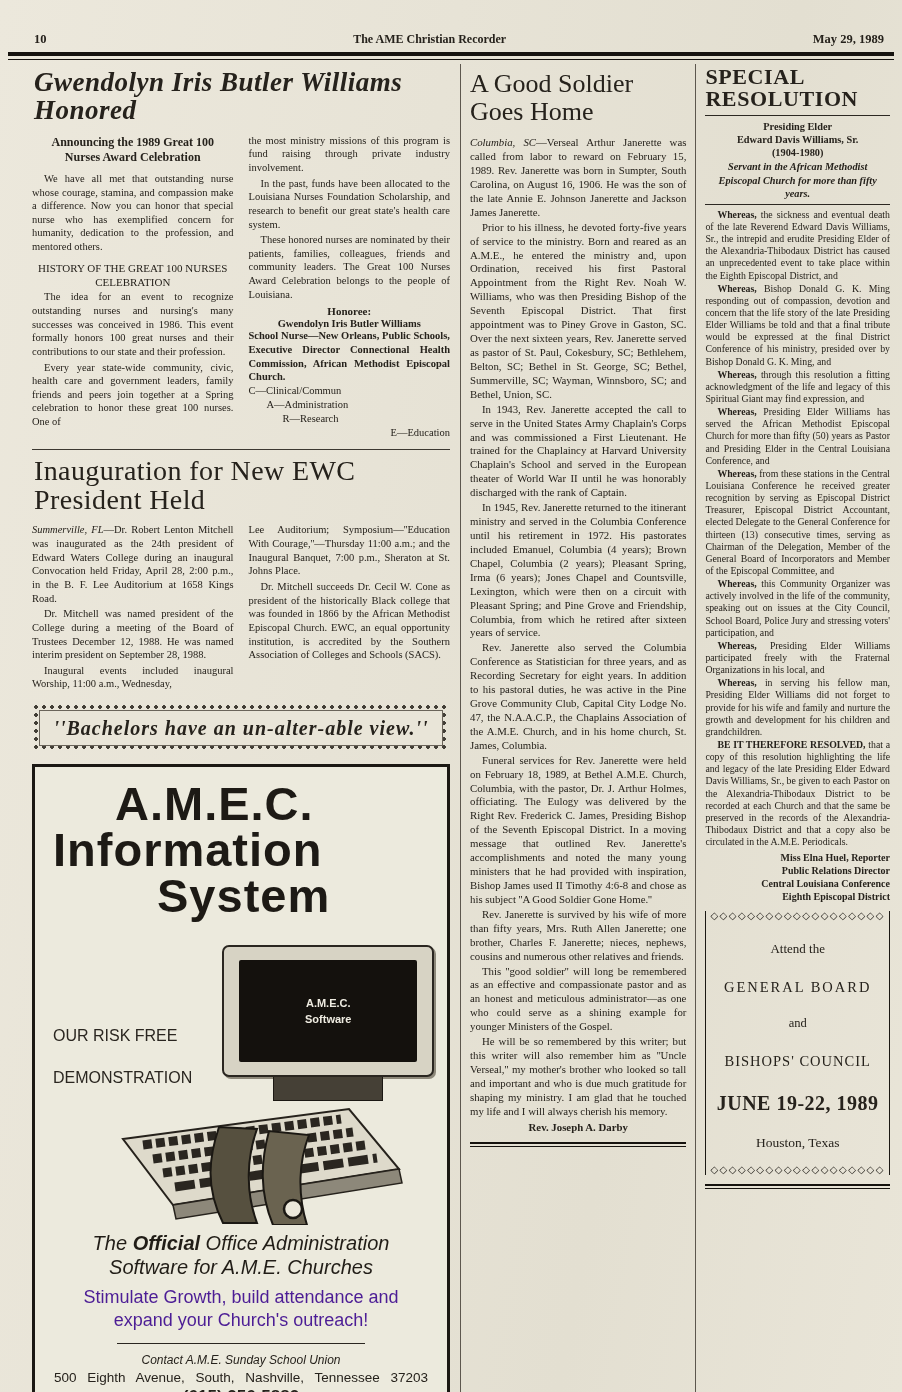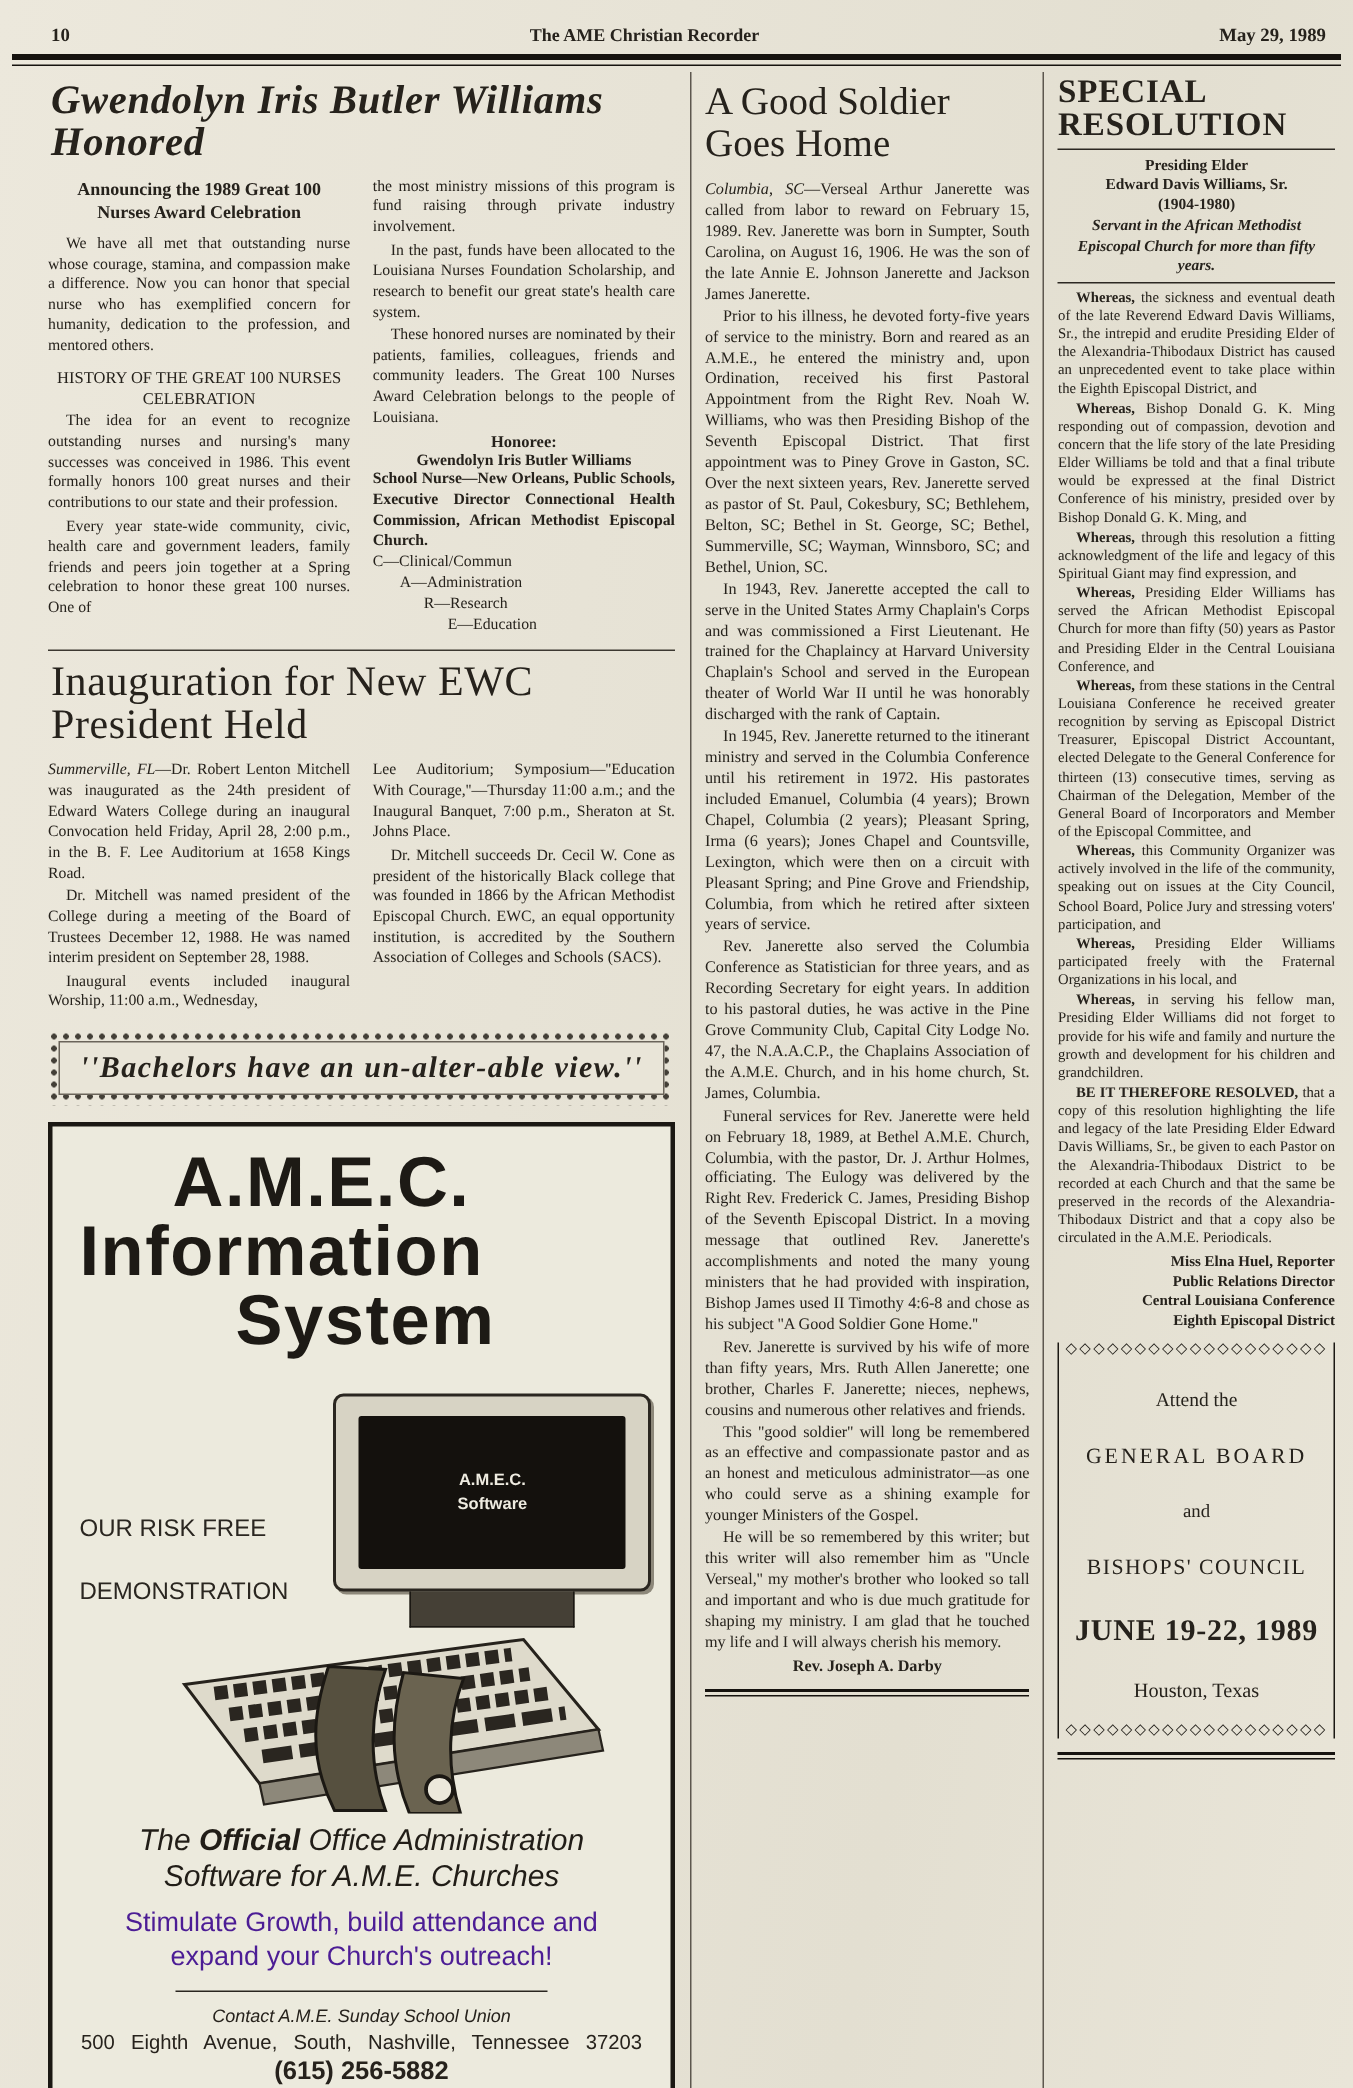--- a/index.html
+++ b/index.html
@@ -4,21 +4,21 @@
 <style>
   * { margin:0; padding:0; box-sizing:border-box; }
   html,body { background:#b4ab99; }
   .page {
     position:relative; width:902px; height:1392px; margin:0 auto;
     background:linear-gradient(100deg,#ece8dc 0%,#e7e3d6 40%,#e3dfd1 70%,#e9e5d8 100%);
     color:#26221c; font-family:"Liberation Serif", serif; overflow:hidden;
   }
   
   .masthead { display:flex; justify-content:space-between; align-items:flex-end;
-    padding:16px 18px 3px 34px; font-weight:bold; font-size:12.5px; }
+    padding:32px 18px 3px 34px; font-weight:bold; font-size:12.5px; }
   .masthead .center { font-size:12px;text-align:center; }
   .head-rule { margin:2px 8px 0 8px; border-top:4px solid #16130f; border-bottom:1.5px solid #16130f; height:8px; }
   
   .columns { display:flex; align-items:stretch; padding:4px 10px 0 32px; }
   .col-left  { width:428px; padding:2px 10px 0 0; }
   .col-mid   { width:240px; padding:2px 9px 0 9px; border-left:1.5px solid #5d574e; border-right:1.5px solid #5d574e; }
   .col-right { flex:1; padding:2px 2px 0 9px; }
   
   p.body { font-size:10.5px; line-height:1.3; text-align:justify; text-indent:12px; margin-bottom:2px; }
   p.noindent { text-indent:0; }
@@ -27,21 +27,21 @@
   
   .h-nurses { font:bold italic 27px/1.05 "Liberation Serif", serif; letter-spacing:.5px; margin:2px 0 9px 2px; }
   .twocol { display:flex; gap:15px; }
   .twocol > div { flex:1; min-width:0; }
   .center-head  { text-align:center; font-weight:bold; font-size:12px; line-height:1.3; margin:1px 14px 6px; }
   .center-head2 { text-align:center; font-size:11px; line-height:1.3; margin:7px 6px 1px; }
   .honoree-label { text-align:center; font-weight:bold; font-size:11px; margin:4px 0 1px; }
   .honoree-name  { text-align:center; font-weight:bold; font-size:10.5px; }
   .honoree-desc  { font-weight:bold; font-size:10.5px; line-height:1.3; text-align:justify; }
   .legend-line { font-size:10.5px; line-height:1.35; }
-  .ind1 { padding-left:18px; } .ind2 { padding-left:34px; } .ind3 { padding-left:50px; }
+  .ind1 { padding-left:18px; } .ind2 { padding-left:34px; } .ind3 { padding-left:50px;text-align:right; }
   .sect-rule { border-top:1.5px solid #3c3831; margin:8px 0 6px; }
   
   .h-ewc { font:normal 28px/1.05 "Liberation Serif", serif; letter-spacing:.4px; margin:2px 0 9px 2px; }
   
   .banner-frame { margin-top:10px; padding:7px;
     background-image:radial-gradient(circle, #433f37 1.7px, rgba(0,0,0,0) 2.1px);
     background-size:8px 8px; }
   .banner-inner { background:#e9e5d8; border:1px solid #6a645a; padding:7px 6px; text-align:center; }
   .banner-text { font:bold italic 20px/1 "Liberation Serif", serif; letter-spacing:1px; }
   

